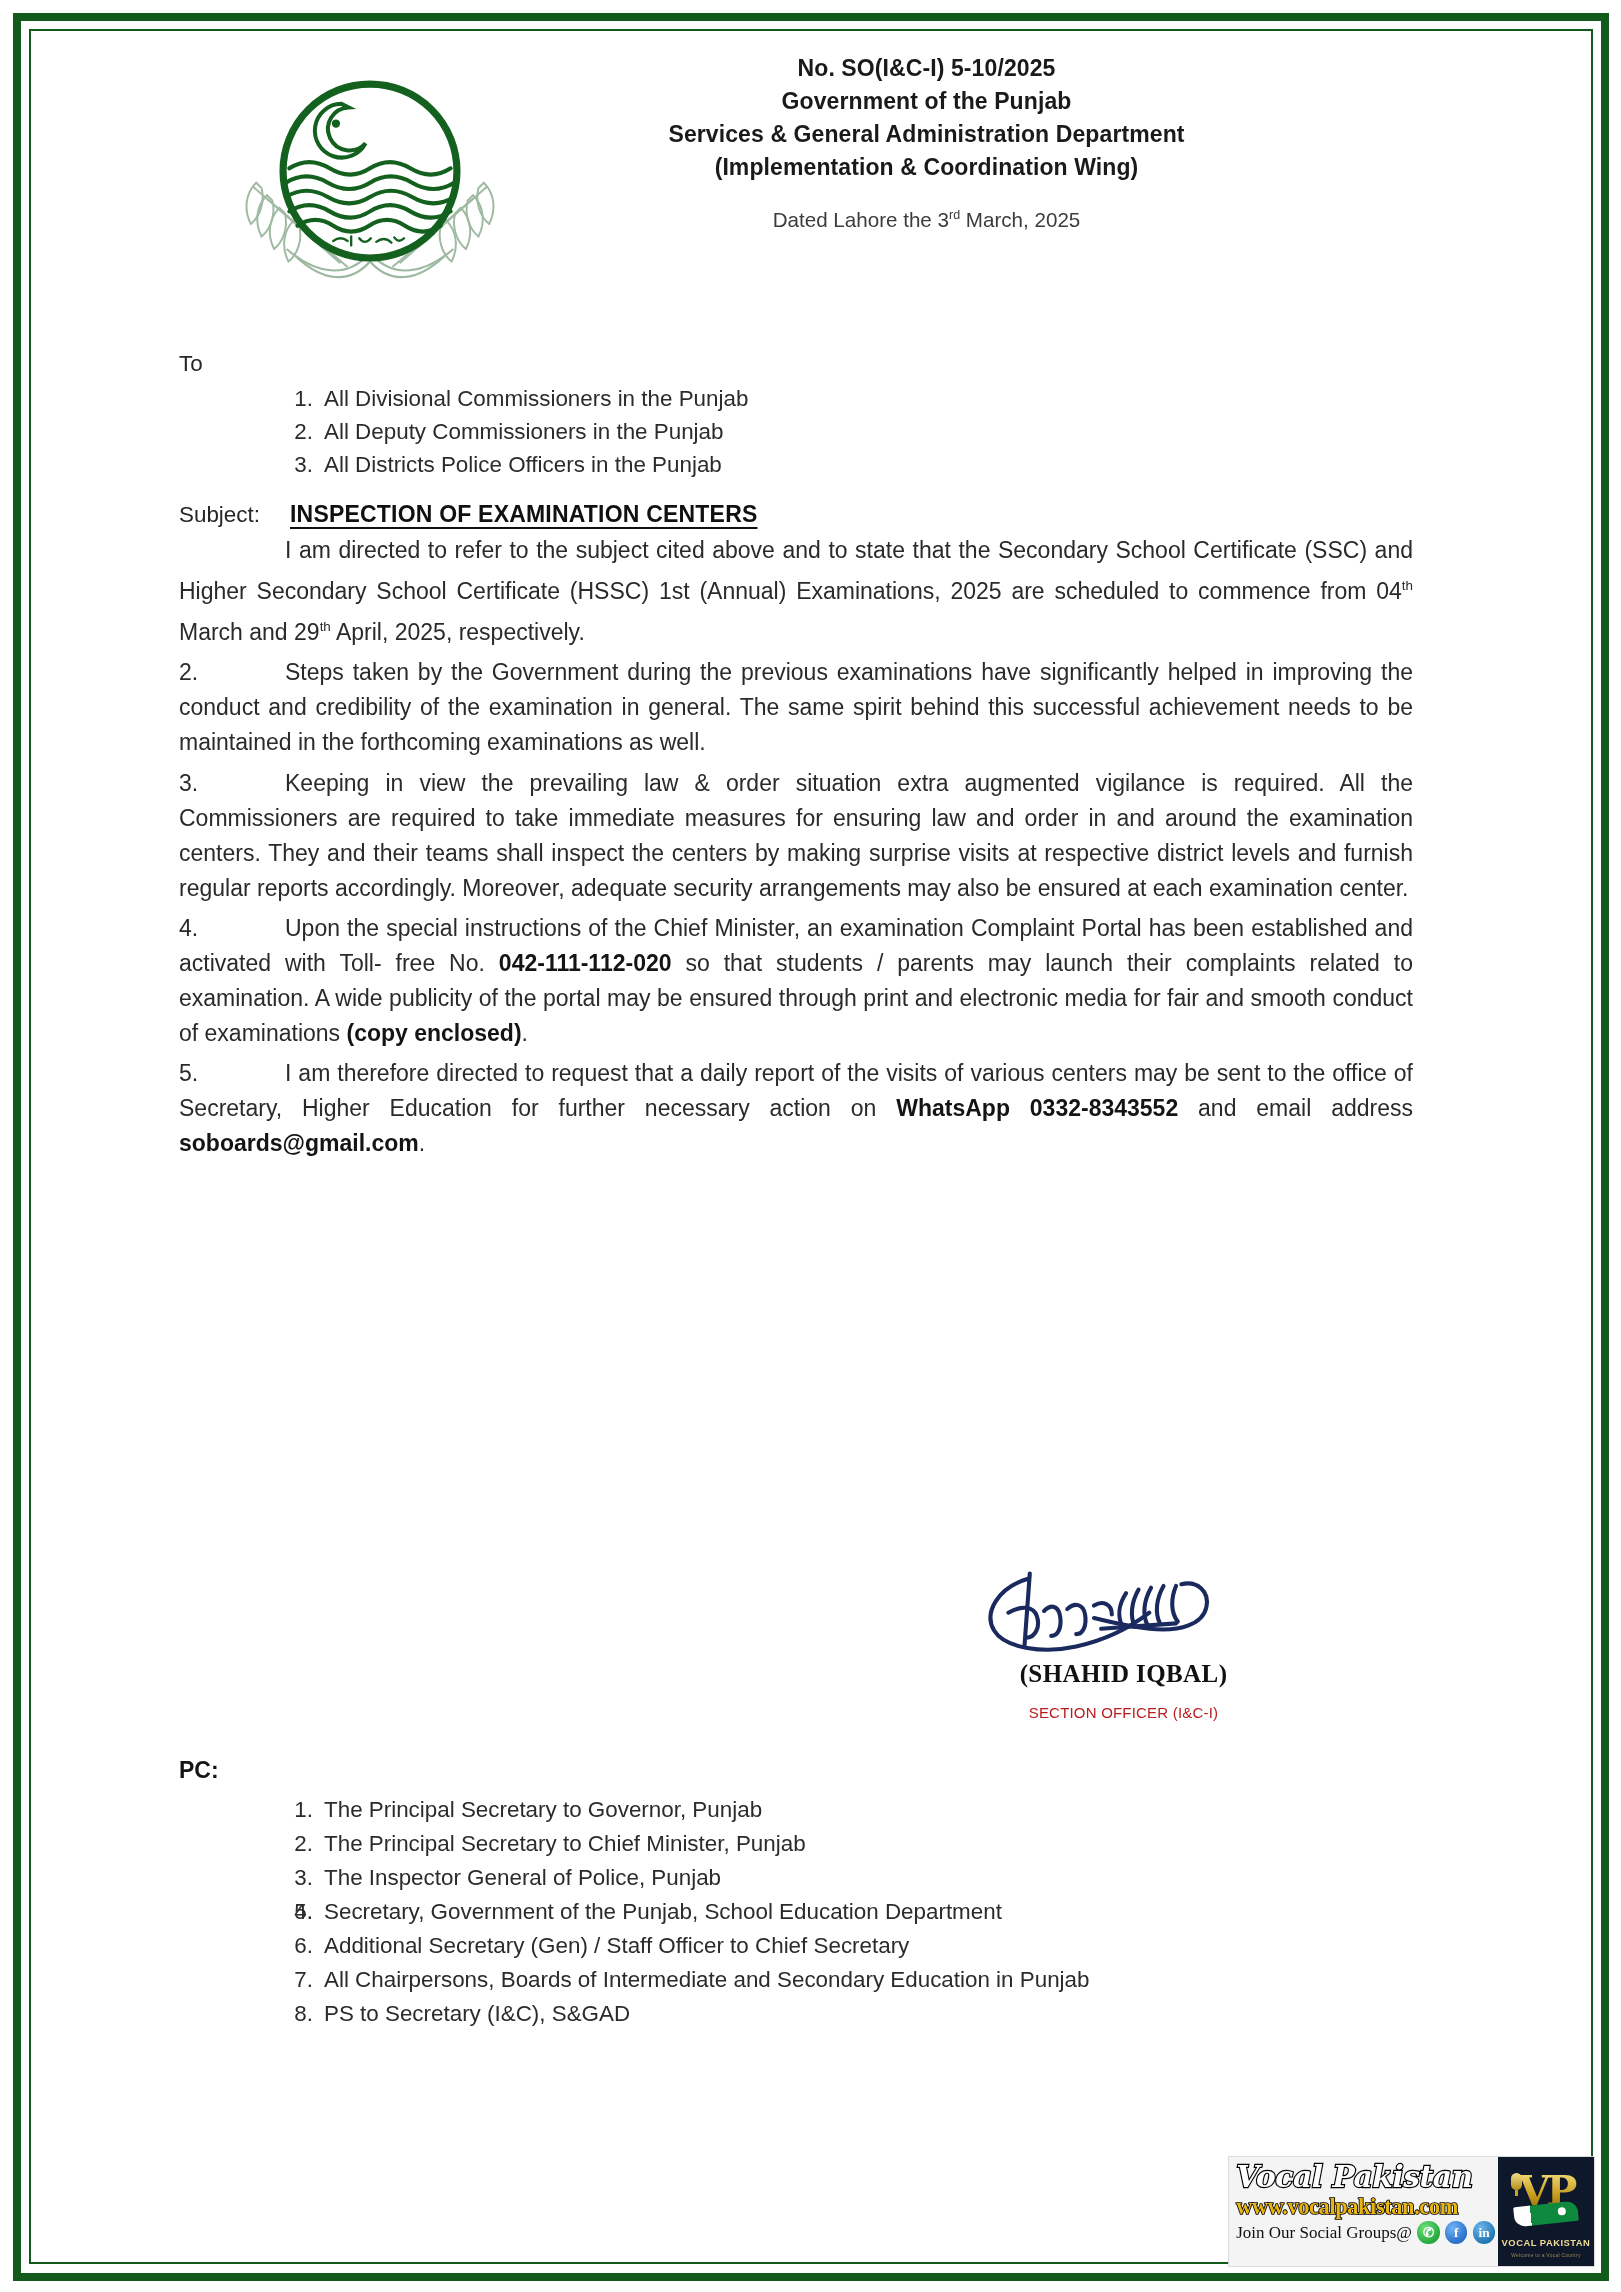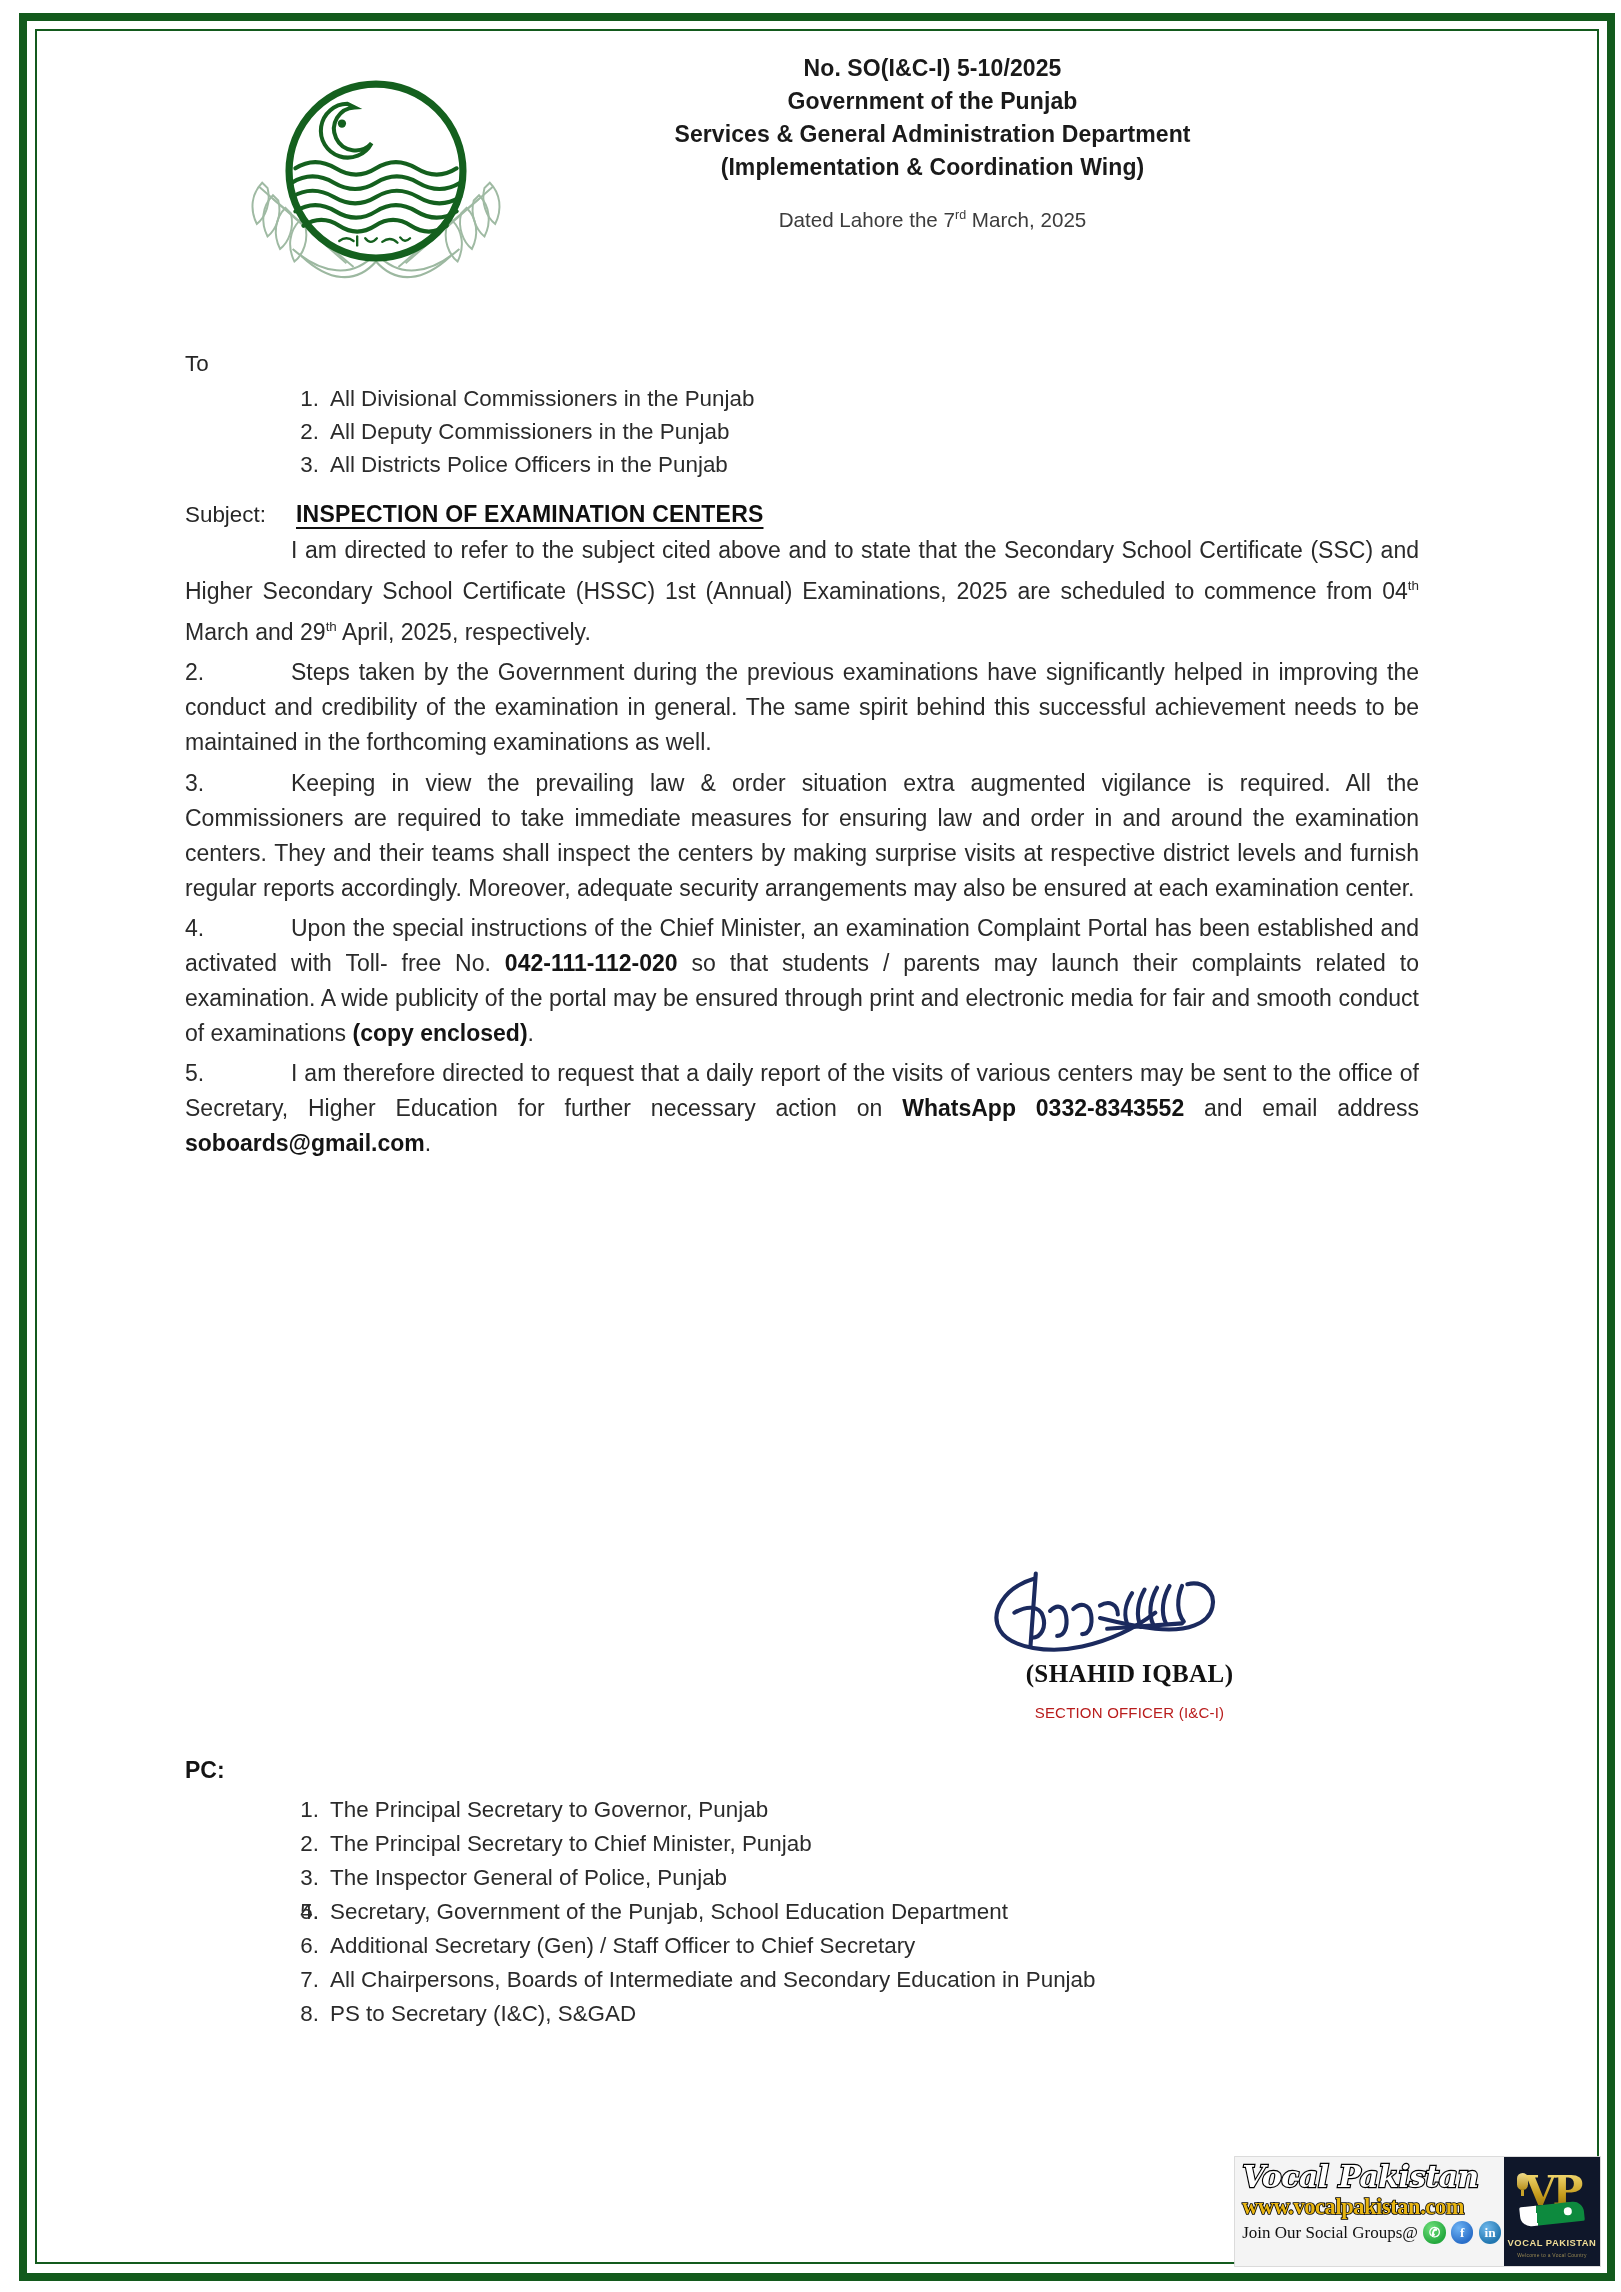--- a/index.html
+++ b/index.html
@@ -26,21 +26,21 @@
   }
   .frame-inner {
     position: absolute;
     left: 29px; top: 29px;
     width: 1564px; height: 2235px;
     border: 2.7px solid #135a1d;
   }
 
   .page {
     position: absolute;
-    left: 6px; top: 0;
+    left: 0; top: 0;
     width: 1358px; height: 2293px;
   }
 
   
   .header {
     position: absolute;
     left: 0; top: 52px;
     width: 1621px;
     height: 260px;
   }
@@ -403,21 +403,21 @@
       </svg>
     </div>
 
     <div class="header-text">
       <div class="ln">No. SO(I&amp;C-I) 5-10/2025</div>
       <div class="ln">Government of the Punjab</div>
       <div class="ln">Services &amp; General Administration Department</div>
       <div class="ln">(Implementation &amp; Coordination Wing)</div>
     </div>
 
-    <div class="dated"><span>Dated Lahore the 7</span><sup>rd</sup><span> March, 2025</span></div>
+    <div class="dated"><span>Dated Lahore the 3</span><sup>rd</sup><span> March, 2025</span></div>
   </div>
 
   <div class="body-col">
 
     <div class="to-label">To</div>
 
     <ol class="addr">
       <li><span class="num">1.</span><span>All Divisional Commissioners in the Punjab</span></li>
       <li><span class="num">2.</span><span>All Deputy Commissioners in the Punjab</span></li>
       <li><span class="num">3.</span><span>All Districts Police Officers in the Punjab</span></li>

